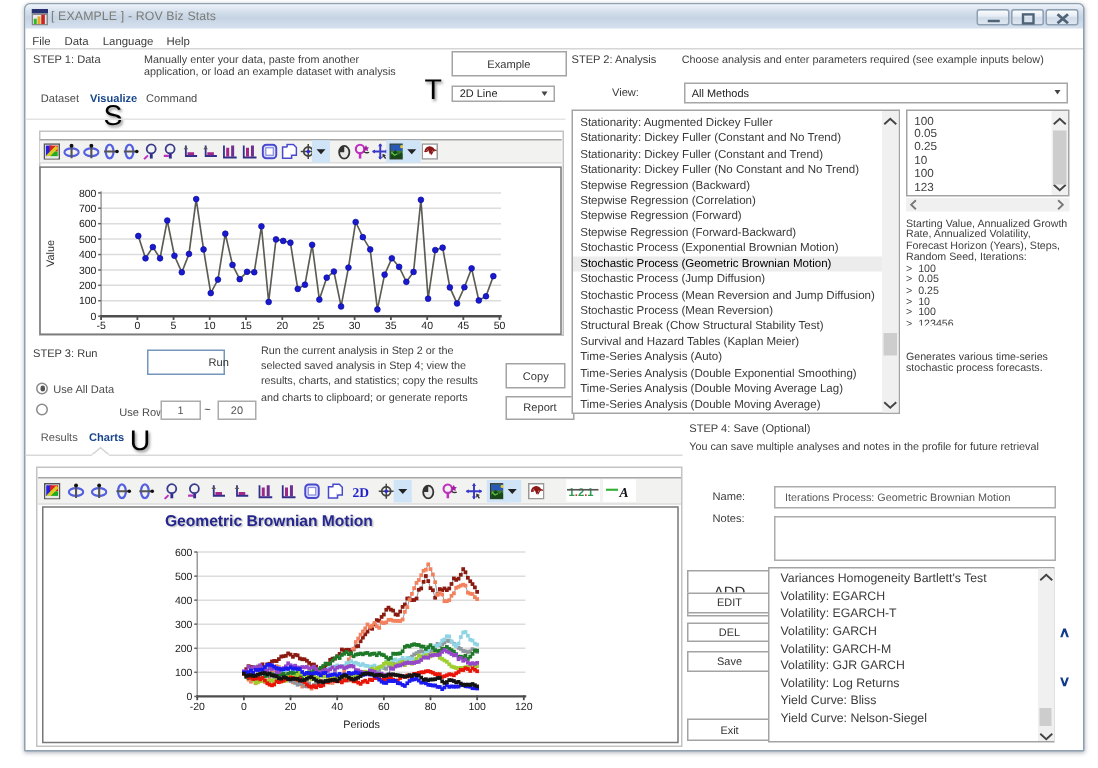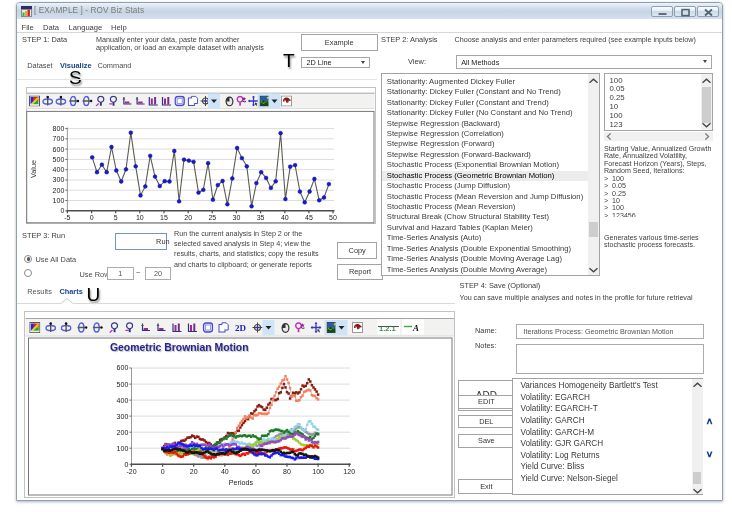--- a/index.html
+++ b/index.html
@@ -1435,21 +1435,21 @@
         <rect x="309.05" y="455.25" width="2.5" height="2.5"></rect>
         <rect x="310.65" y="455.15" width="2.5" height="2.5"></rect>
         <rect x="312.25" y="455.35" width="2.5" height="2.5"></rect>
         <rect x="313.75" y="454.75" width="2.5" height="2.5"></rect>
         <rect x="315.35" y="455.55" width="2.5" height="2.5"></rect>
         <rect x="316.85" y="456.35" width="2.5" height="2.5"></rect>
       </g>
 </svg>
 
 <div class="t" style="left:22px; top:230.5px;">STEP 3: Run</div>
-<div class="btn" style="left:115px; top:232.5px; width:51.7px; height:17.1px; border-color:#7596bc;padding-left:44px;">Run</div>
+<div class="btn" style="left:98px; top:232.5px; width:51.7px; height:17.1px; border-color:#7596bc;padding-left:44px;">Run</div>
 <div class="t2" style="left:174px; top:228.6px;">Run the current analysis in Step 2 or the</div>
 <div class="t2" style="left:174px; top:238.9px;">selected saved analysis in Step 4; view the</div>
 <div class="t2" style="left:174px; top:249.2px;">results, charts, and statistics; copy the results</div>
 <div class="t2" style="left:174px; top:259.5px;">and charts to clipboard; or generate reports</div>
 <div class="btn" style="left:337px; top:242.1px; width:40.4px; height:16.8px;">Copy</div>
 <div class="btn" style="left:337px; top:263.5px; width:46px; height:16.6px;">Report</div>
 <div class="radio on" style="left:24px; top:254.5px;"></div>
 <div class="t" style="left:35.5px; top:254.8px; color:#4a4a4a;">Use All Data</div>
 <div class="radio" style="left:24px; top:269.3px;"></div>
 <div class="t" style="left:35.5px; top:269.5px; color:#4a4a4a;padding-left:44px;">Use Rows</div>

